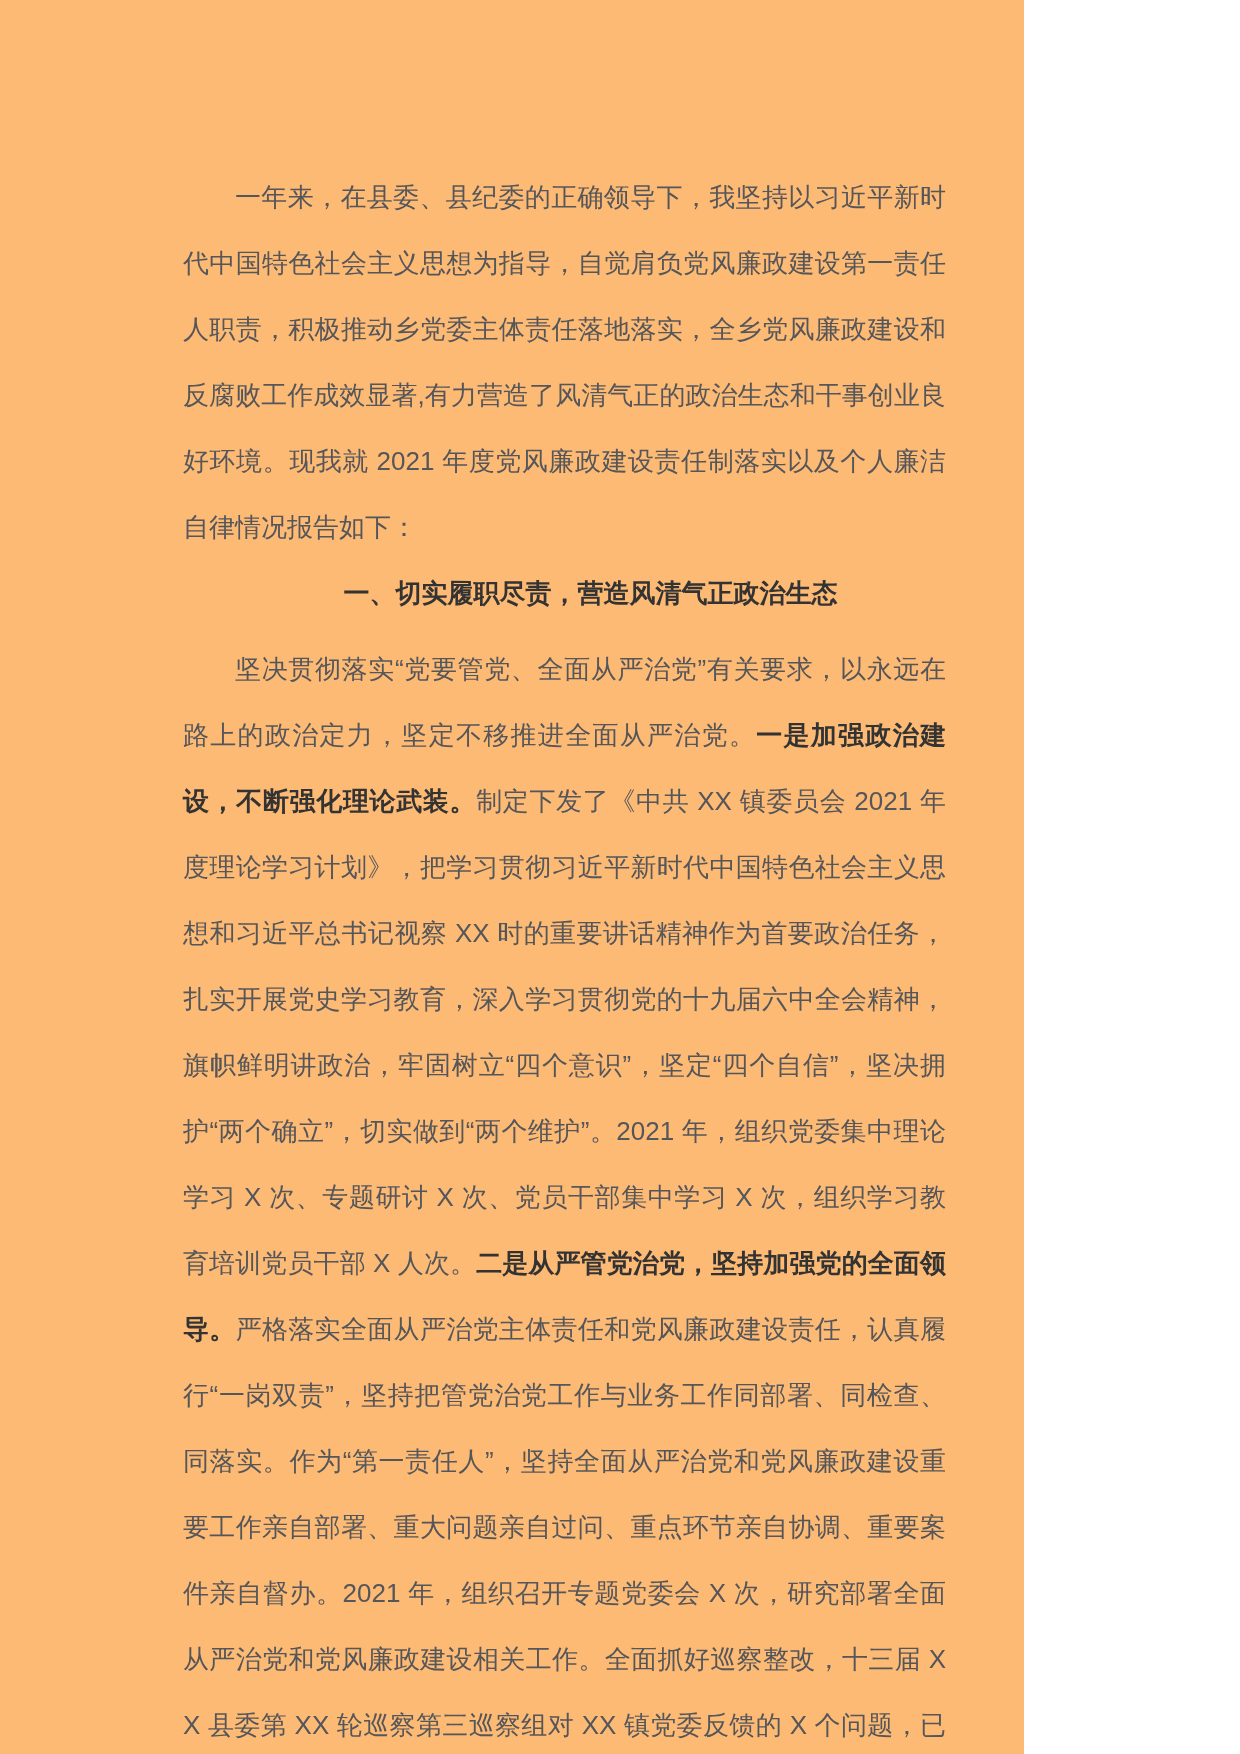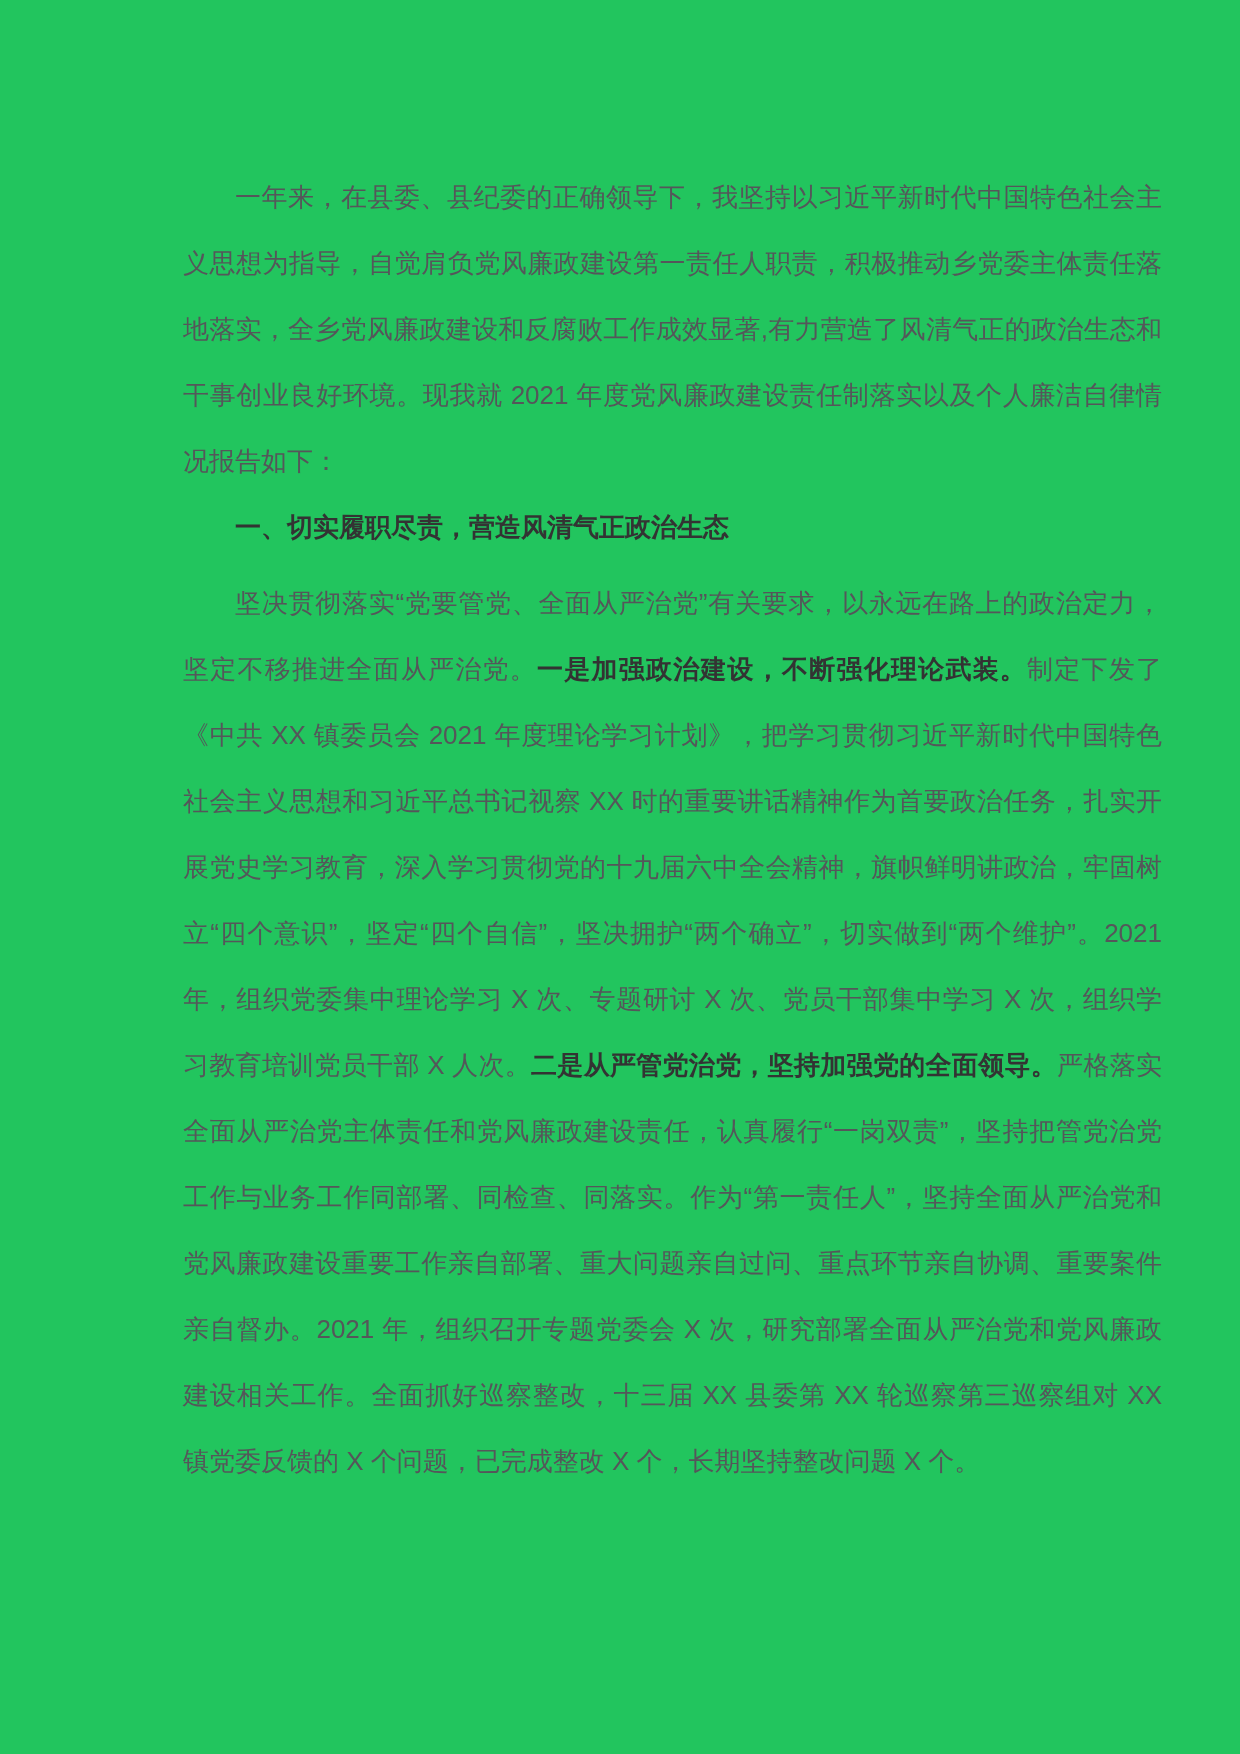--- a/index.html
+++ b/index.html
@@ -8,40 +8,40 @@
     background: #ffffff;
   }
   body {
     width: 1240px;
     height: 1754px;
     overflow: hidden;
     font-family: "Liberation Sans", "DejaVu Sans", sans-serif;
   }
   .document-page {
     box-sizing: border-box;
-    width: 1240px;
+    width: 1024px;
     height: 1754px;
-    background: #22c55e;
+    background: #fdba74;
     padding: 164px 78px 0 183px;
   }
   .document-body p.para {
     margin: 0;
     font-size: 26px;
     line-height: 66px;
     color: #55565a;
     text-align: justify;
     text-justify: inter-ideograph;
     text-indent: 2em;
     letter-spacing: 0;
     word-break: break-all;
   }
   .document-body p.para.heading {
     font-weight: bold;
     color: #333333;
-    text-align: left;
+    text-align: center;
     margin-bottom: 10px;
   }
   .document-body .seg-bold {
     font-weight: bold;
     color: #333333;
   }
   .document-body .seg-normal {
     font-weight: normal;
   }
 </style>

